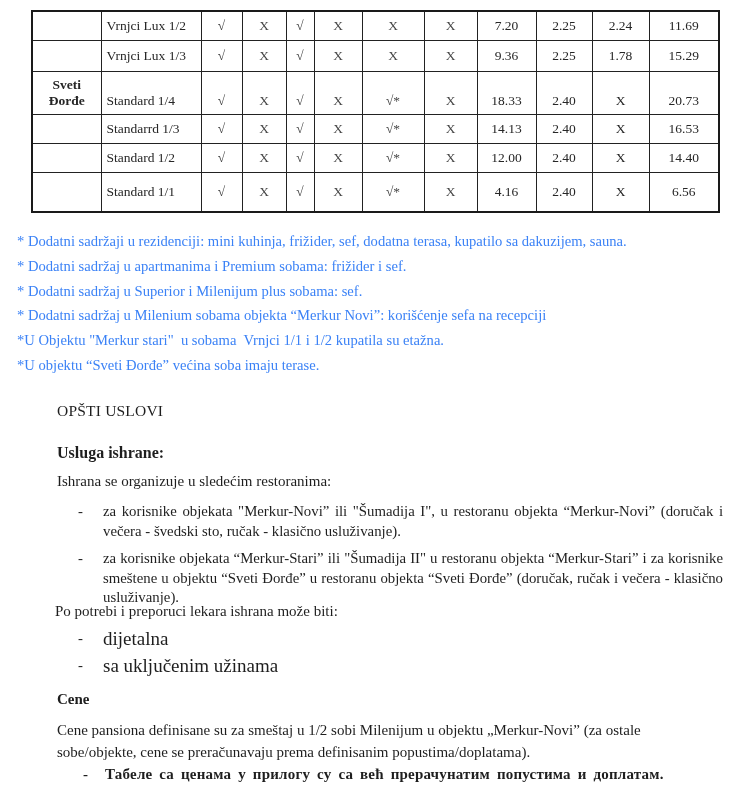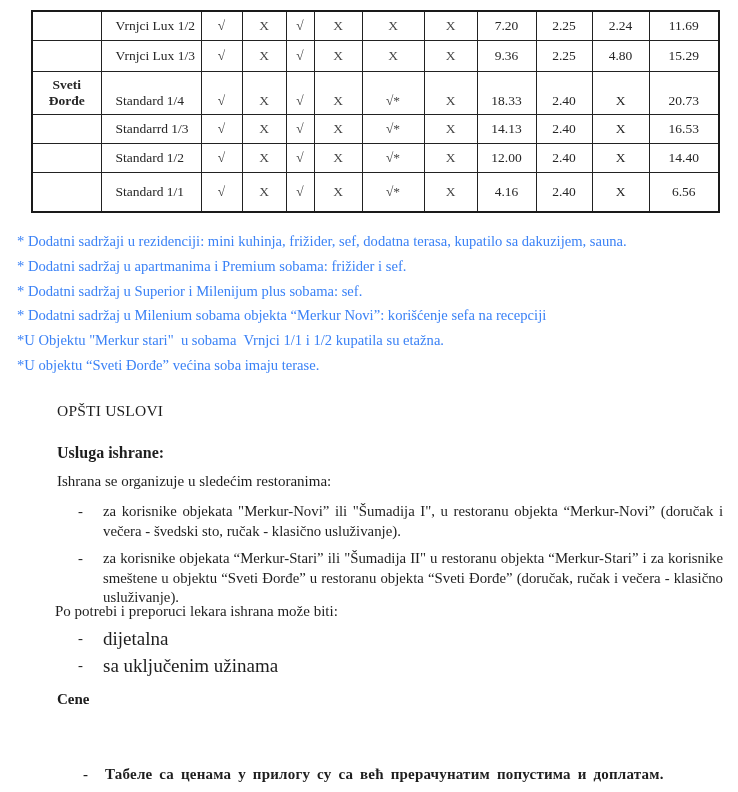--- a/index.html
+++ b/index.html
@@ -19,21 +19,21 @@
     font-size:13.5px; text-align:center; vertical-align:middle;
     color:#262626; overflow:hidden;
   }
   .price-table tr.r1 { height:29px; }
   .price-table tr.r2 { height:31px; }
   .price-table tr.r3 { height:43px; }
   .price-table tr.r4 { height:29px; }
   .price-table tr.r5 { height:29px; }
   .price-table tr.r6 { height:40px; }
   .price-table td.hotel { font-weight:bold; line-height:1.18; }
-  .price-table td.room  { text-align:left; padding-left:14px;margin-left:42px; }
+  .price-table td.room  { text-align:left; padding-left:5px;margin-left:42px; }
   .price-table td.mark  { color:#474747; font-size:13.5px; }
   .price-table td.total { font-weight:normal;text-align:center; }
   .price-table tr.tall td { vertical-align:bottom; padding-bottom:5px; }
   .price-table tr.tall td.hotel { vertical-align:middle; padding-bottom:0; }
 
   
   .footnotes { position:absolute; left:17px; top:229px; width:712px; font-size:14.6px; color:#3b82f6; }
   .fn { height:24.8px; line-height:24.8px; white-space:pre; }
 
   
@@ -100,21 +100,21 @@
       <td class="hotel"></td>
       <td class="room">Vrnjci Lux 1/3</td>
       <td class="mark">√</td>
       <td class="mark">X</td>
       <td class="mark">√</td>
       <td class="mark">X</td>
       <td class="mark">X</td>
       <td class="mark">X</td>
       <td class="num">9.36</td>
       <td class="num">2.25</td>
-      <td class="num">4.80</td>
+      <td class="num">1.78</td>
       <td class="total">15.29</td>
     </tr>
     <tr class="r3 tall">
       <td class="hotel">Sveti Đorđe</td>
       <td class="room">Standard 1/4</td>
       <td class="mark">√</td>
       <td class="mark">X</td>
       <td class="mark">√</td>
       <td class="mark">X</td>
       <td class="mark">√*</td>
@@ -203,19 +203,20 @@
       <span class="btxt">dijetalna</span>
     </div>
     <div class="bullet">
       <span class="dash">-</span>
       <span class="btxt">sa uključenim užinama</span>
     </div>
   </div>
 
   <div class="h-cene">Cene</div>
 
+  <div class="p-cene">Cene pansiona definisane su za smeštaj u 1/2 sobi Milenijum u objektu „Merkur-Novi” (za ostale sobe/objekte, cene se preračunavaju prema definisanim popustima/doplatama).</div>
 
   <div class="bullet-cyr">
     <span class="dash">-</span>
     <span class="btxt">Табеле са ценама у прилогу су са већ прерачунатим попустима и доплатам.</span>
   </div>
 
 </div>
 
 </body></html>

